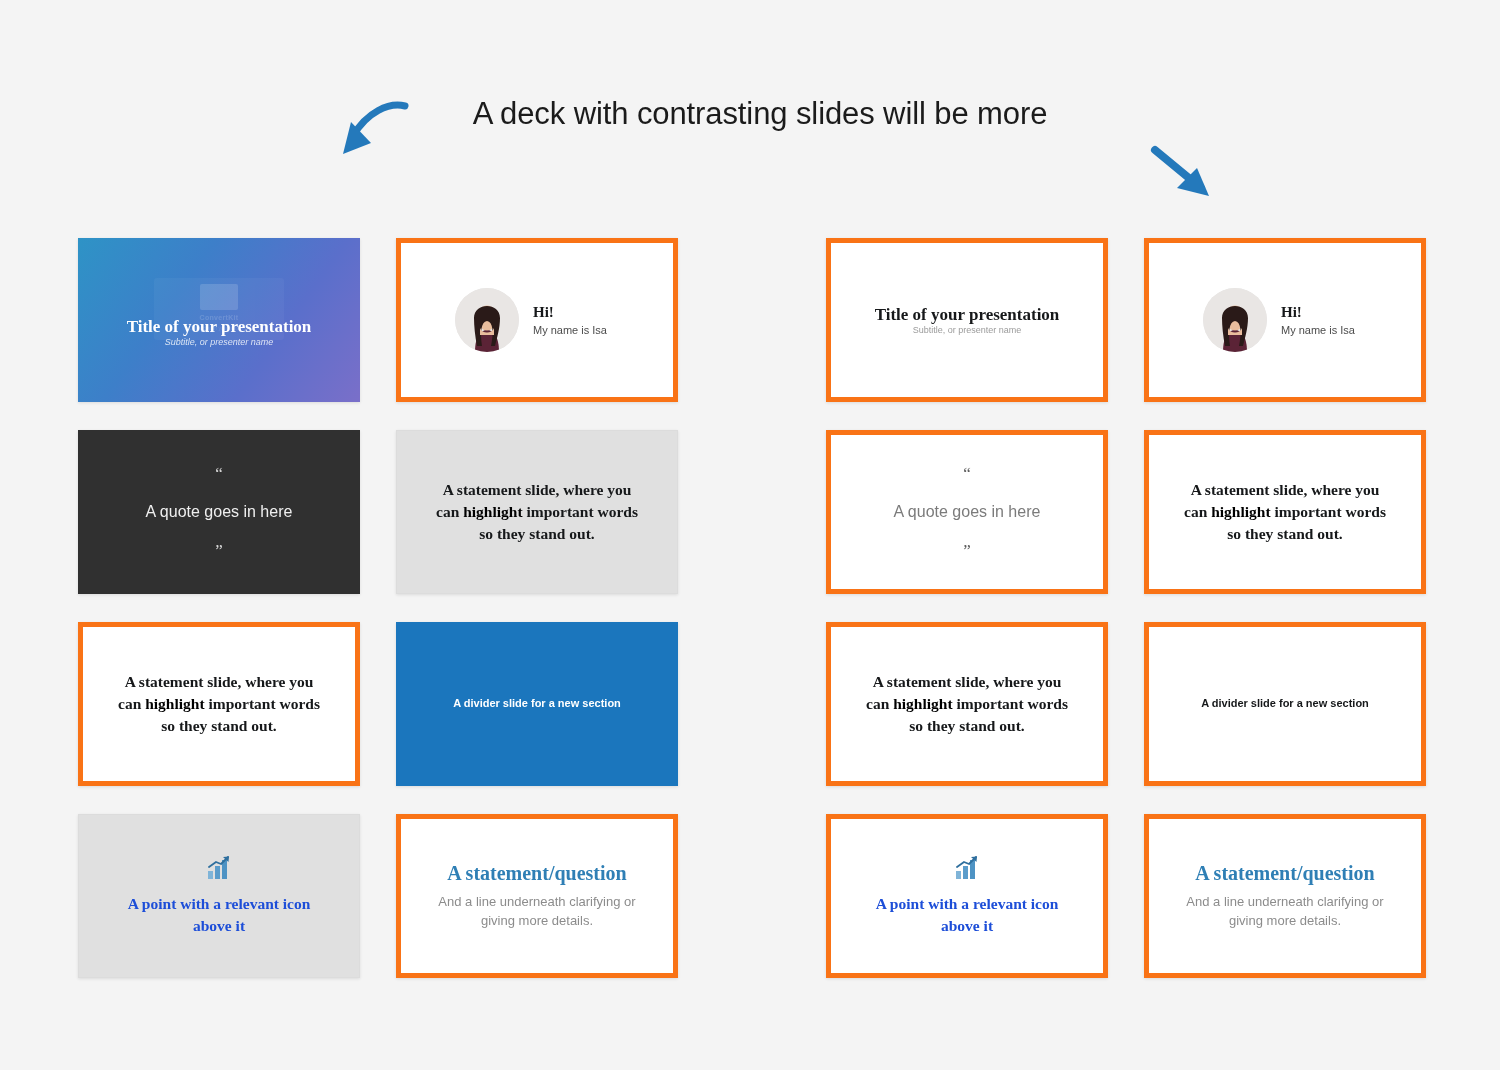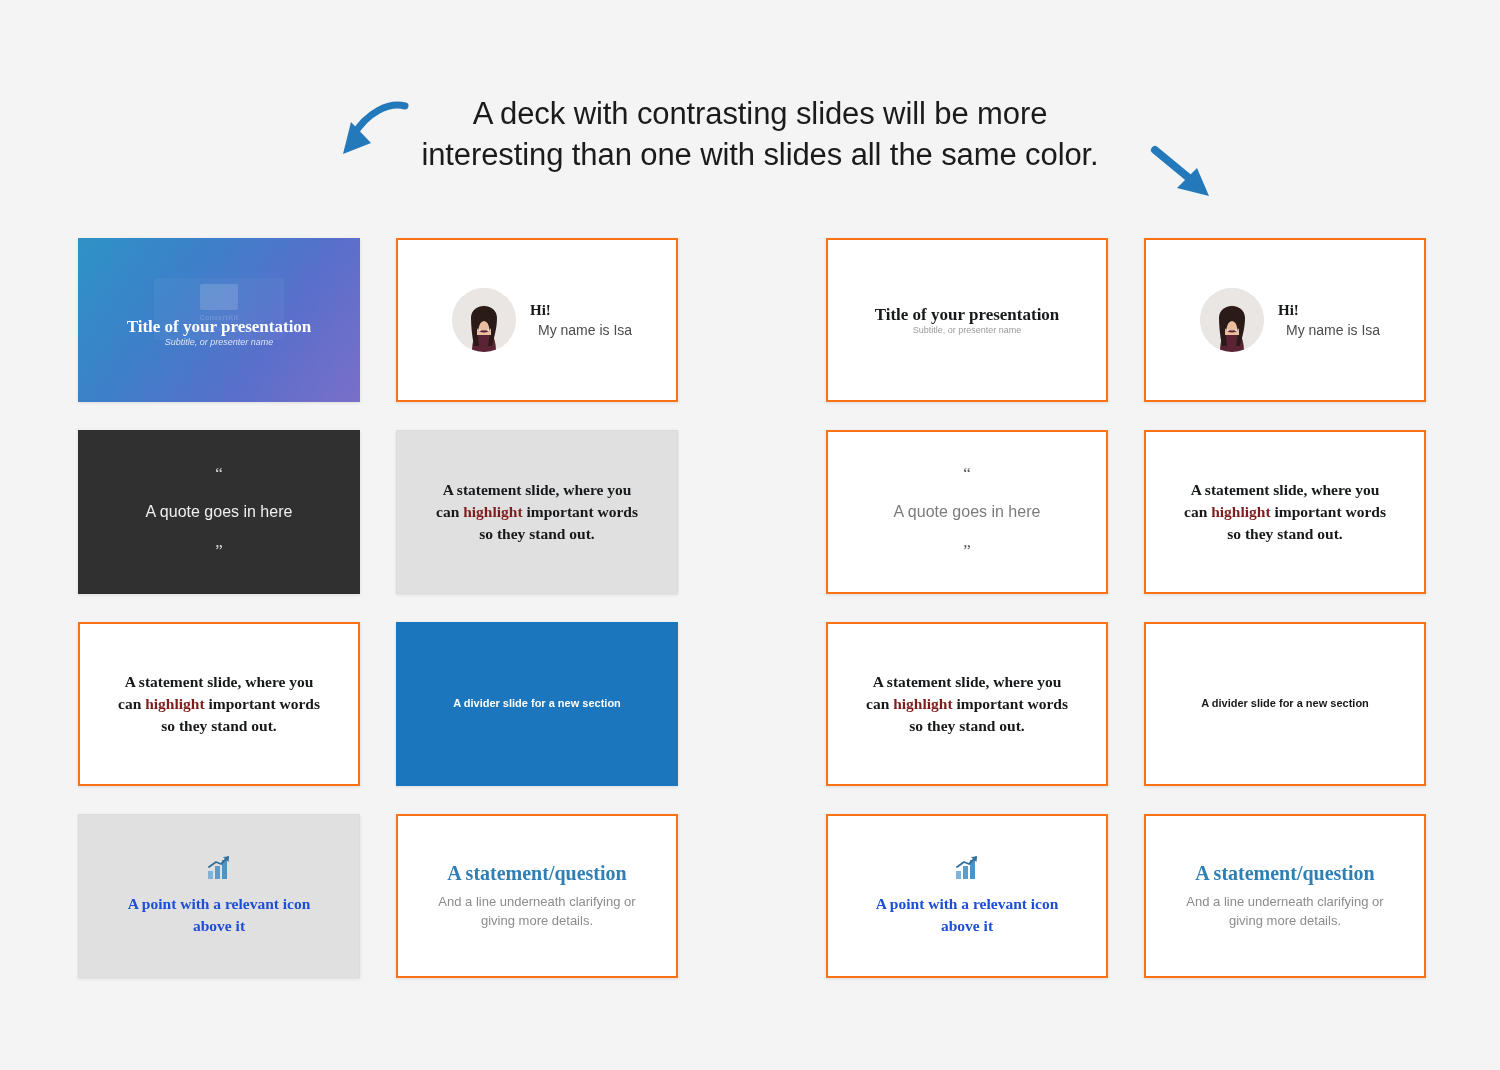--- a/index.html
+++ b/index.html
@@ -56,21 +56,21 @@
     margin-bottom: 28px;
   }
   .row:last-child { margin-bottom: 0; }
 
   .slide {
     position: relative;
     width: 282px;
     height: 164px;
     box-sizing: border-box;
     background: #ffffff;
-    border: 2px solid #f97316;
+    border: 5px solid #f97316;
     box-shadow: 0 1px 3px rgba(0,0,0,0.10);
     overflow: hidden;
     display: flex;
     flex-direction: column;
     align-items: center;
     justify-content: center;
     text-align: center;
   }
 
   .slide.bg-gradient {
@@ -176,24 +176,23 @@
   }
   .intro-text { text-align: left; }
   .intro-hi {
     font-family: "Liberation Serif", serif;
     font-weight: bold;
     font-size: 15px;
     color: #16181a;
     line-height: 1.15;
   }
   .intro-name {
-    font-size: 14px;
+    font-size: 11px;
     color: #4c4c4c;
     margin-top: 3px;
-    margin-left: 8px;
   }
 
   
   .q-mark {
     font-family: "Liberation Serif", serif;
     font-size: 17px;
     line-height: 1;
     color: #d8d8d8;
   }
   .q-mark.close { color: #d8d8d8; }
@@ -207,21 +206,21 @@
 
   
   .statement {
     font-family: "Liberation Serif", serif;
     font-weight: bold;
     font-size: 15.5px;
     line-height: 1.42;
     color: #16181a;
     max-width: 215px;
   }
-  .hl { color: #7f1d1d; }
+  .hl { color: #000000; }
 
   
   .divider-text {
     font-family: Liberation Sans, sans-serif;
     font-weight: bold;
     font-size: 11px;
     line-height: 1.42;
     color: #ffffff;
     max-width: 200px;
   }
@@ -253,21 +252,20 @@
     max-width: 200px;
   }
 </style>
 </head>
 <body>
 
 <div id="page">
 
   <div class="headline">
     <span>A deck with contrasting slides will be more</span>
-    <span class="l2">interesting than one with slides all the same color.</span>
   </div>
 
   <span class="arrow arrow-left">
     <svg width="80" height="70" viewBox="0 0 80 70">
       <path d="M74 10 C 58 6, 36 16, 22 40" stroke="#2479bb" stroke-width="7" fill="none" stroke-linecap="round"></path>
       <path d="M12 58 L 20 26 L 40 47 Z" fill="#2479bb"></path>
     </svg>
   </span>
 
   <span class="arrow arrow-right">

